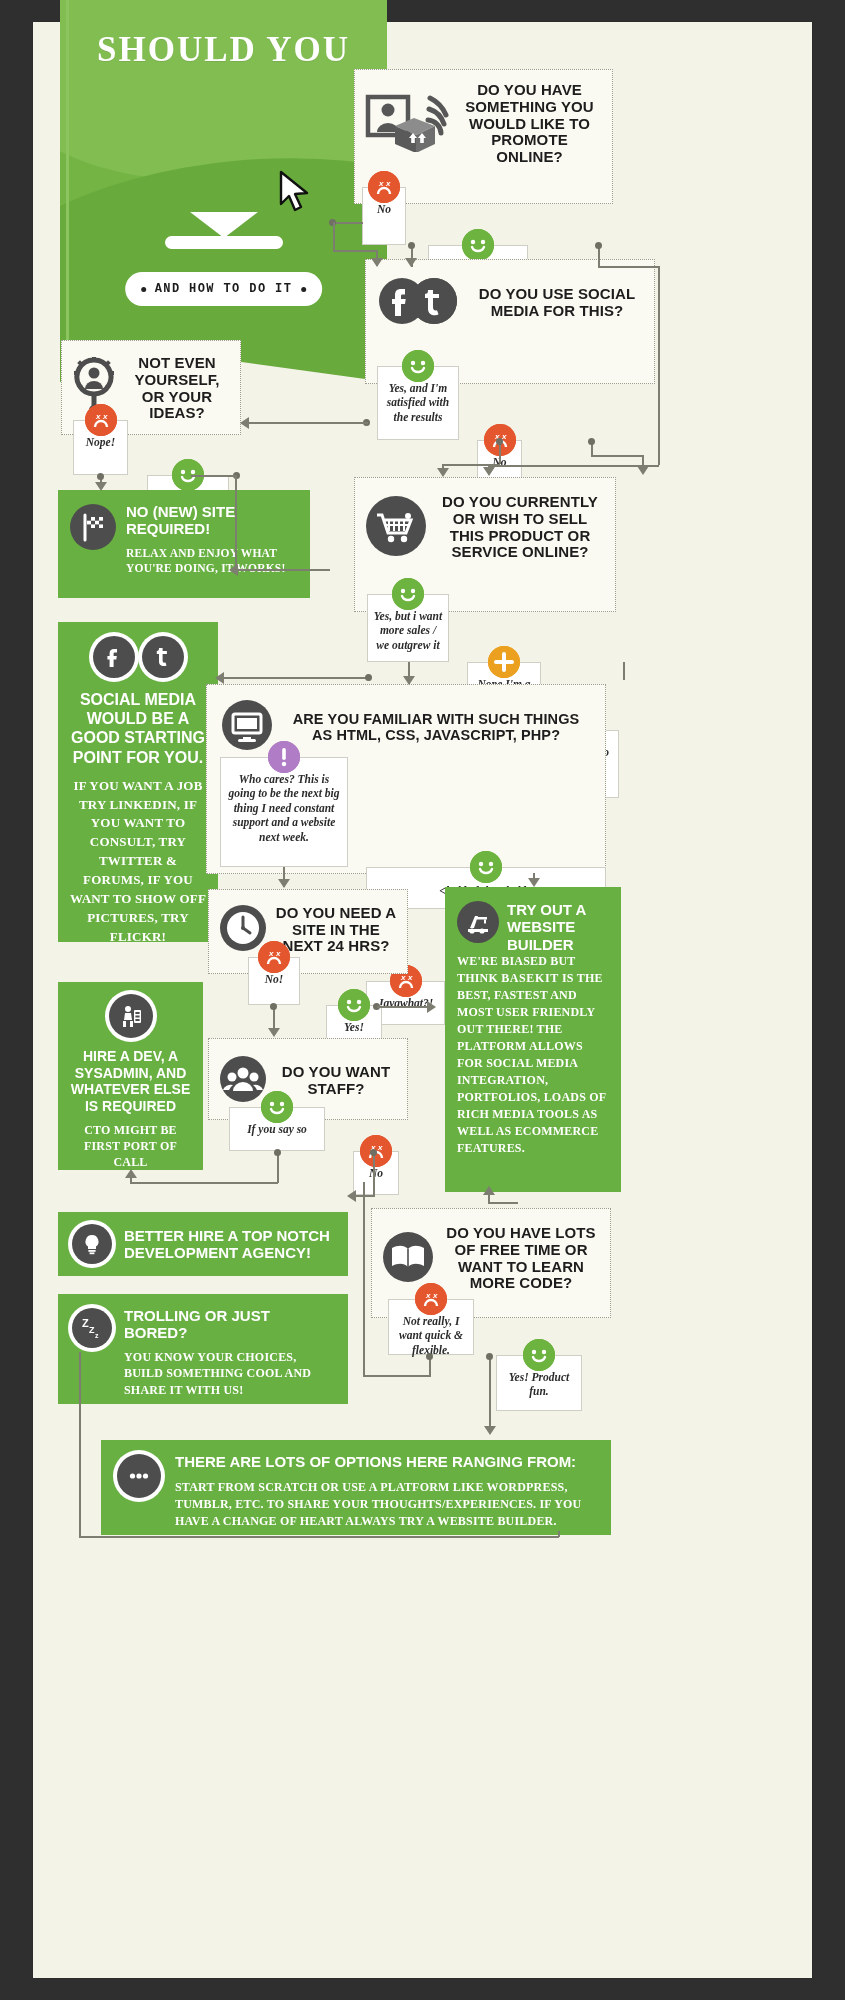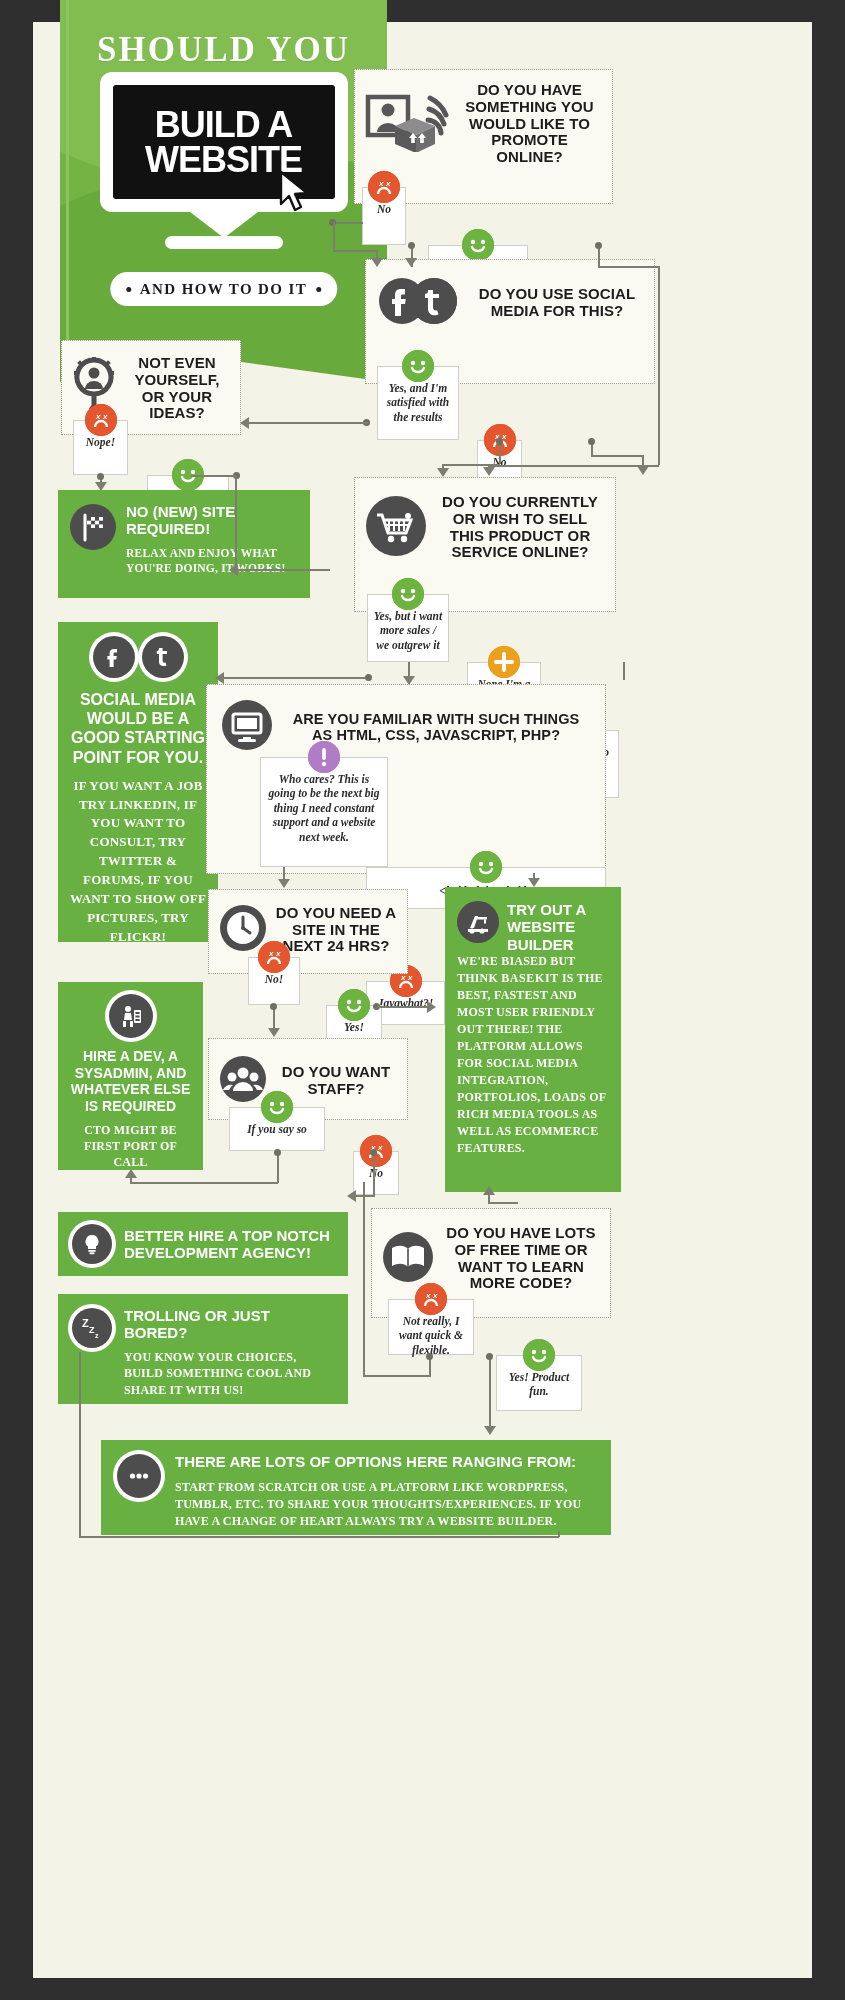--- a/index.html
+++ b/index.html
@@ -72,22 +72,22 @@
     width:118px;height:13px;background:#fff;border-radius:7px;
   }
   .cursor { position:absolute; left:218px; top:170px; }
   .ribbon {
     position:absolute; left:50%; top:272px; transform:translateX(-50%);
     background:#fff; height:34px; border-radius:17px; padding:0 16px;
     display:flex; align-items:center; gap:9px;
   }
   .ribbon .dot { width:5px;height:5px;border-radius:50%;background:#222;flex:none;}
   .ribbon .txt {
-    font-family:Liberation Serif, serif; font-weight:700; color:#1b1b1b;
-    font-size:15px; letter-spacing:1.4px; white-space:nowrap;
+    font-family:Liberation Mono, monospace; font-weight:700; color:#1b1b1b;
+    font-size:12px; letter-spacing:1.4px; white-space:nowrap;
   }
 
   
   .qbox {
     border:1px dotted #9c9c8f; background:#fbfaf2;
   }
   .qhead { display:flex; align-items:center; padding:12px 10px 6px 10px; gap:8px; }
   .qhead .icon { flex:none; }
   .qhead .qtitle {
     flex:1; text-align:center;
@@ -162,26 +162,20 @@
 <body>
 
 <div id="canvas">
 
   <div class="abs" id="banner">
     <div class="wave1"></div>
     <div class="wave2"></div>
     <div class="edge"></div>
     <div class="content">
       <div class="should-you">SHOULD YOU</div>
-      <div class="monitor">
-        <div class="screen">
-          <div>BUILD A</div>
-          <div>WEBSITE</div>
-        </div>
-      </div>
       <div class="stand"></div>
       <div class="base"></div>
       <div class="cursor">
         <svg width="34" height="44" viewBox="0 0 34 44">
           <path d="M3 2 L3 34 L11 26 L17 40 L23 37 L17 24 L29 23 Z" fill="#fff" stroke="#111" stroke-width="2.4" stroke-linejoin="round"></path>
         </svg>
       </div>
       <div class="ribbon">
         <span class="dot"></span>
         <span class="txt">AND HOW TO DO IT</span>
@@ -442,21 +436,21 @@
           <rect x="12" y="15" width="28" height="19" rx="2" fill="none" stroke="#fff" stroke-width="3"></rect>
           <rect x="16" y="19" width="20" height="11" fill="#fff"></rect>
           <path d="M22 38 h8 v4 h-8z" fill="#fff"></path>
           <rect x="17" y="40" width="18" height="3" rx="1.5" fill="#fff"></rect>
         </svg>
       </span>
       <span class="qtitle" style="font-size:14.5px;">ARE YOU FAMILIAR WITH SUCH THINGS AS HTML, CSS, JAVASCRIPT, PHP?</span>
     </div>
   </div>
 
-  <div class="ans abs" style="left:187px; top:735px; width:128px; height:110px;margin-left:40px;">
+  <div class="ans abs" style="left:187px; top:735px; width:128px; height:110px;">
     <span class="face excl">
       <svg width="32" height="32" viewBox="0 0 32 32">
           <circle cx="16" cy="16" r="16" fill="#b07cc6"></circle>
           <rect x="14.2" y="7" width="3.6" height="12" rx="1.8" fill="#fff"></rect>
           <circle cx="16" cy="23" r="2.2" fill="#fff"></circle>
         </svg>
     </span>
     <span>Who cares? This is going to be the next big thing I need constant support and a website next week.</span>
   </div>
   <div class="ans abs" style="left:333px; top:735px; width:240px; height:42px; display:flex; align-items:center; justify-content:center;">

